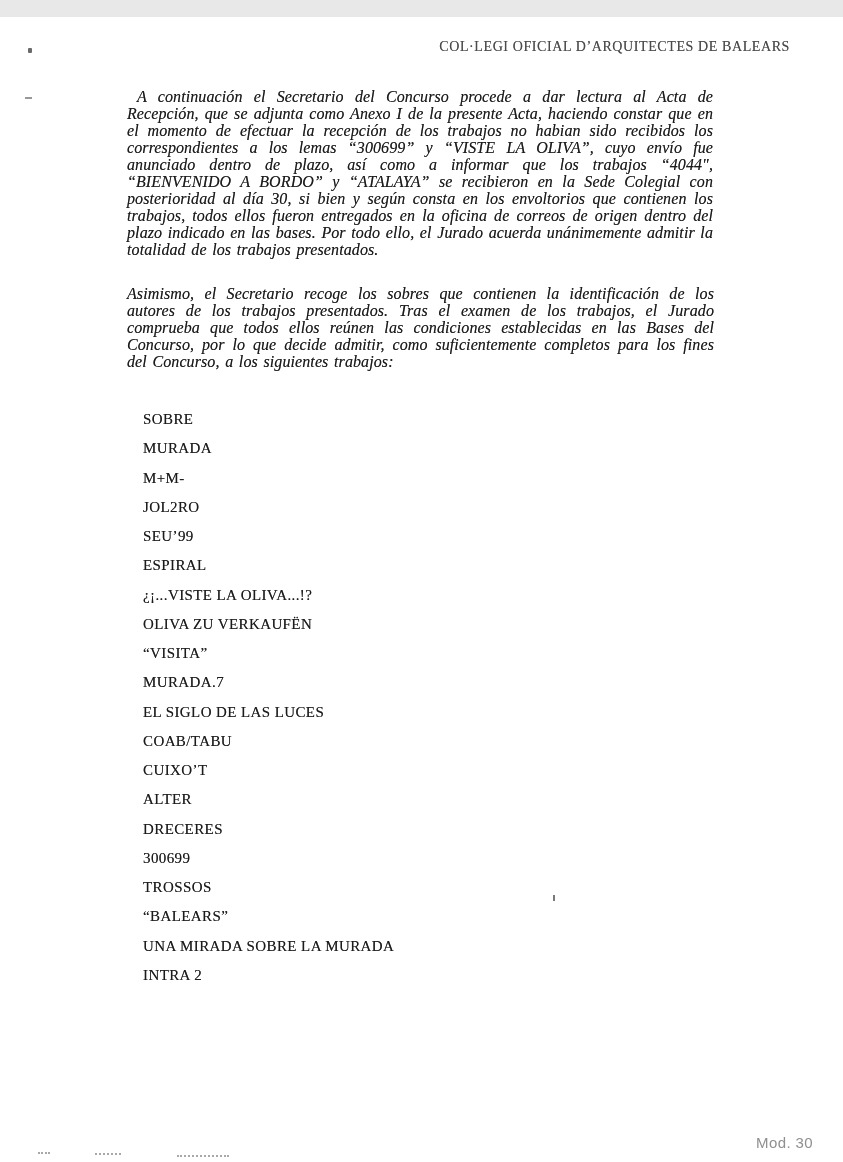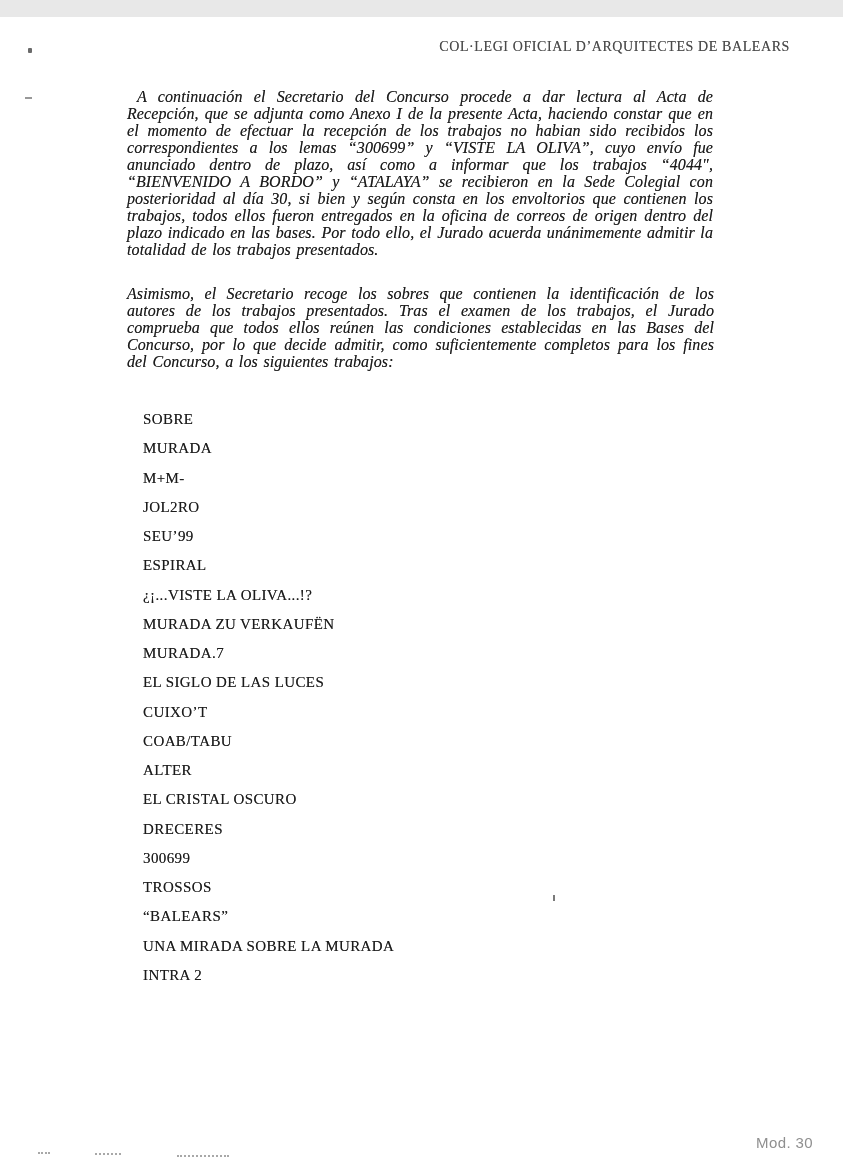--- a/index.html
+++ b/index.html
@@ -89,27 +89,27 @@
   <div class="para para-2">Asimismo, el Secretario recoge los sobres que contienen la identificación de los autores de los trabajos presentados. Tras el examen de los trabajos, el Jurado comprueba que todos ellos reúnen las condiciones establecidas en las Bases del Concurso, por lo que decide admitir, como suficientemente completos para los fines del Concurso, a los siguientes trabajos:</div>
 
   <div class="entries">
       <div class="entry">SOBRE</div>
       <div class="entry">MURADA</div>
       <div class="entry">M+M-</div>
       <div class="entry">JOL2RO</div>
       <div class="entry">SEU’99</div>
       <div class="entry">ESPIRAL</div>
       <div class="entry">¿¡...VISTE LA OLIVA...!?</div>
-      <div class="entry">MURADA ZU VERKAUFËN</div>
+      <div class="entry">OLIVA ZU VERKAUFËN</div>
+      <div class="entry">“VISITA”</div>
       <div class="entry">MURADA.7</div>
       <div class="entry">EL SIGLO DE LAS LUCES</div>
+      <div class="entry">COAB/TABU</div>
       <div class="entry">CUIXO’T</div>
-      <div class="entry">COAB/TABU</div>
       <div class="entry">ALTER</div>
-      <div class="entry">EL CRISTAL OSCURO</div>
       <div class="entry">DRECERES</div>
       <div class="entry">300699</div>
       <div class="entry">TROSSOS</div>
       <div class="entry">“BALEARS”</div>
       <div class="entry">UNA MIRADA SOBRE LA MURADA</div>
       <div class="entry">INTRA 2</div>
     </div>
 
   <div class="mod-label">Mod. 30</div>
 

